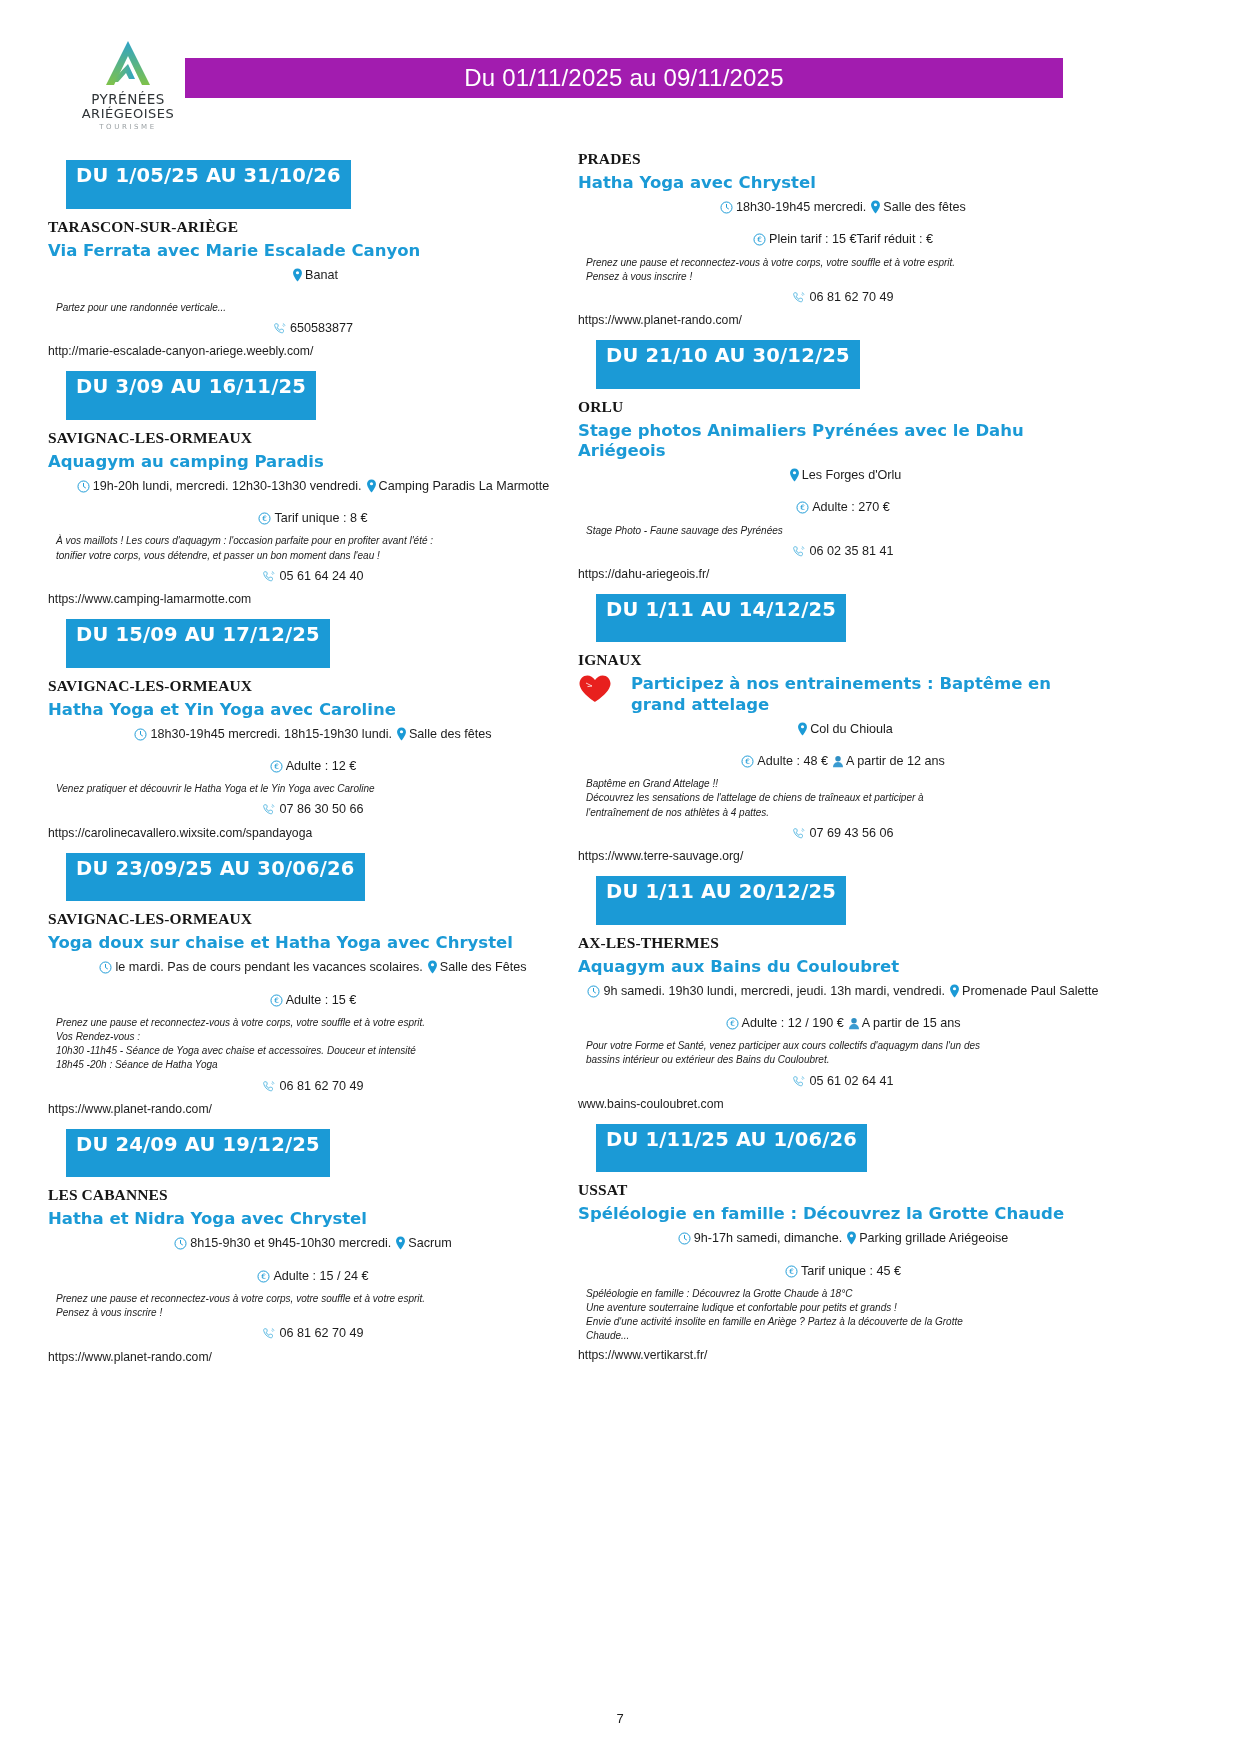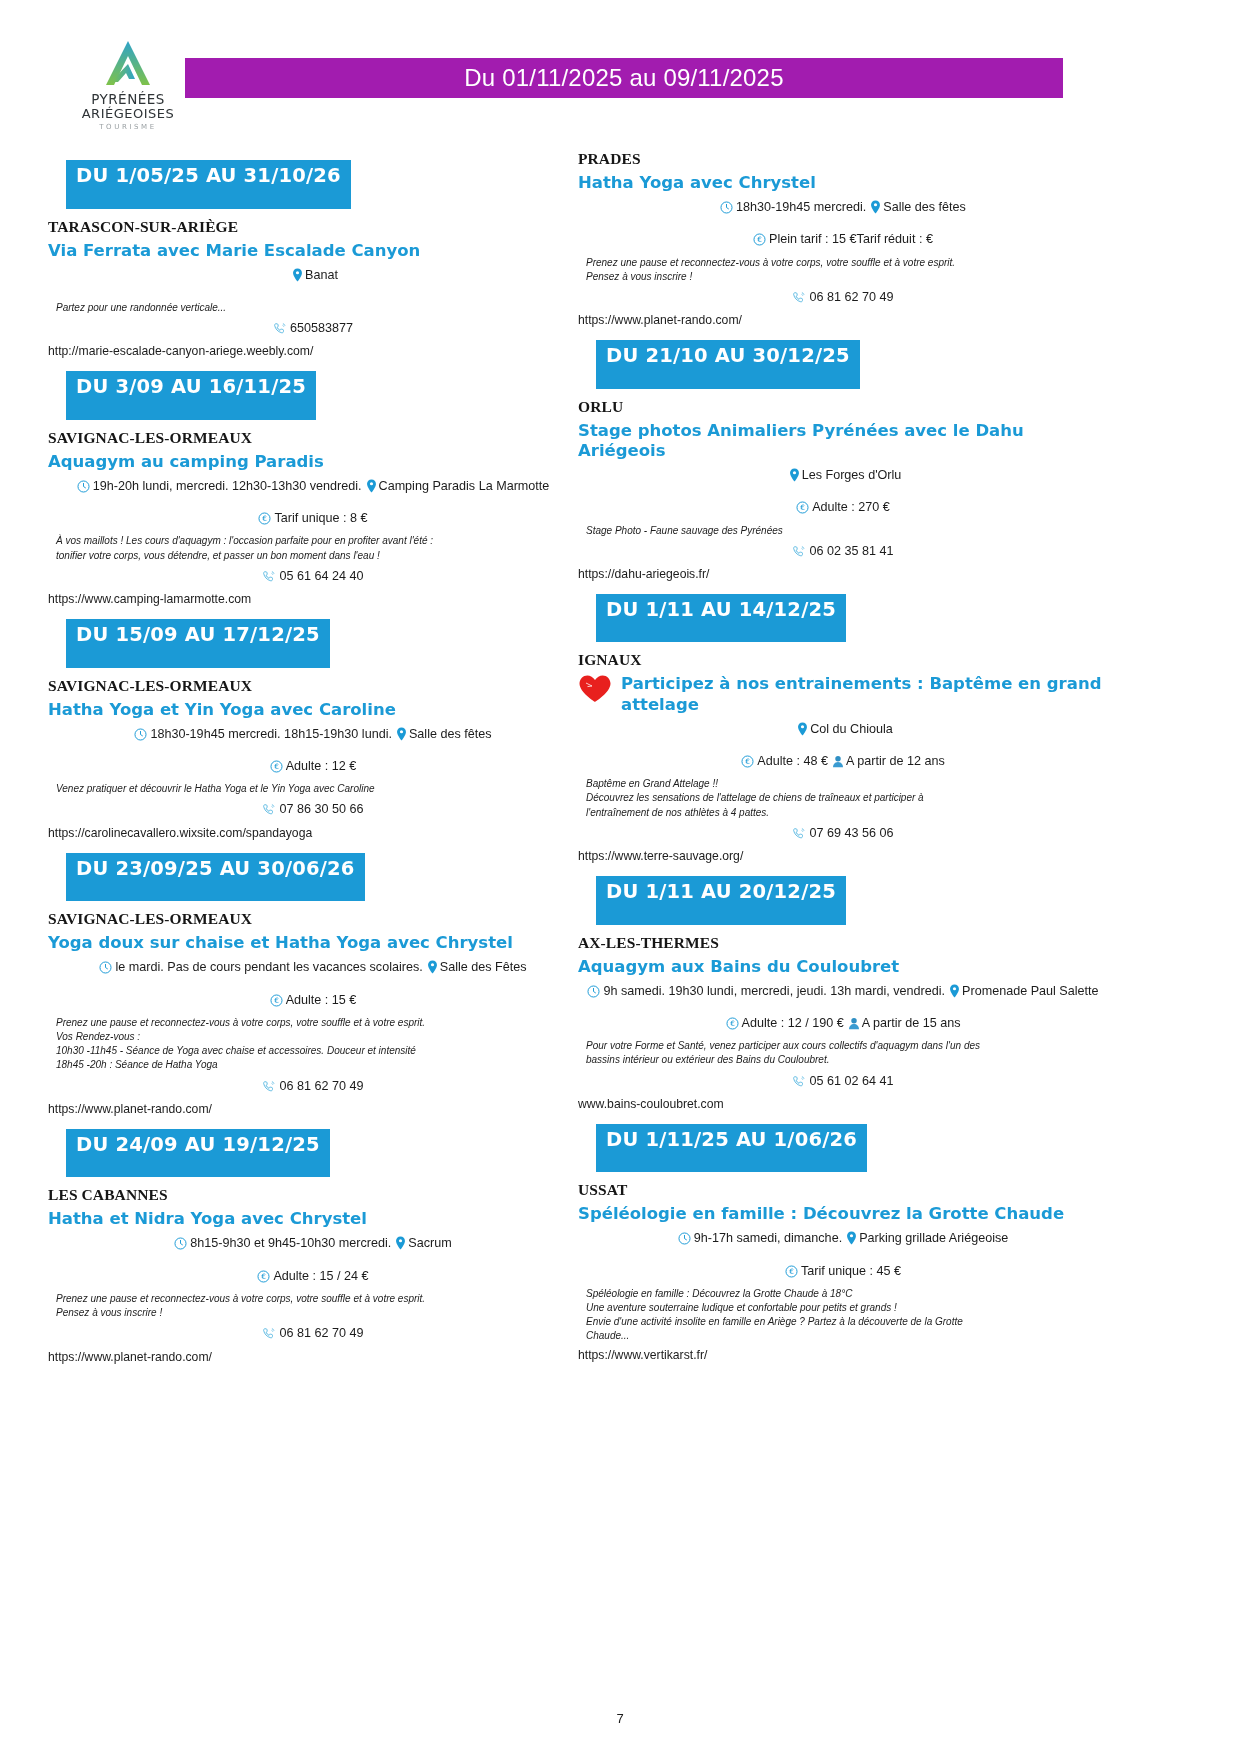--- a/index.html
+++ b/index.html
@@ -117,21 +117,21 @@
     font-family: "DejaVu Sans", sans-serif;
     font-weight: bold;
     font-size: 16.5px;
     color: #1b9ad6;
     line-height: 1.22;
     margin: 0 0 5px 0;
   }
   .title-with-heart {
     display: flex;
     align-items: flex-start;
-    gap: 7px;
+    gap: 17px;
   }
   .title-with-heart .title { margin-left: 2px; }
 
   .line {
     font-size: 12.6px;
     line-height: 1.45;
     color: #1c1c1c;
     margin: 0 0 4px 0;
     display: block;
     text-align: center;

